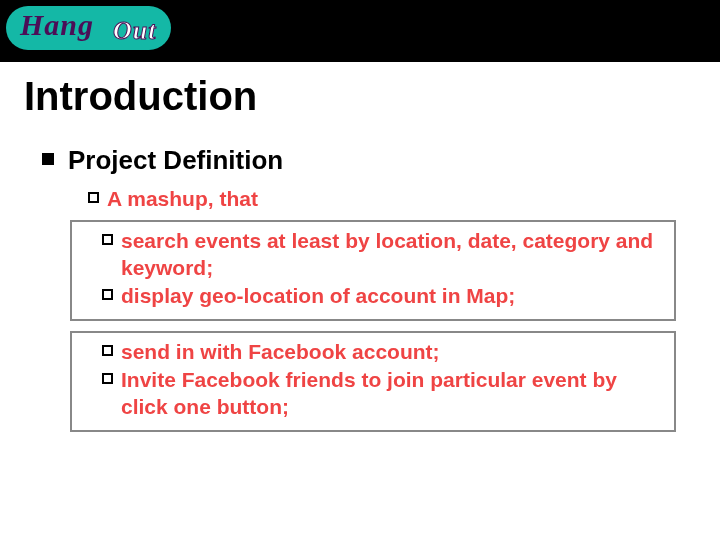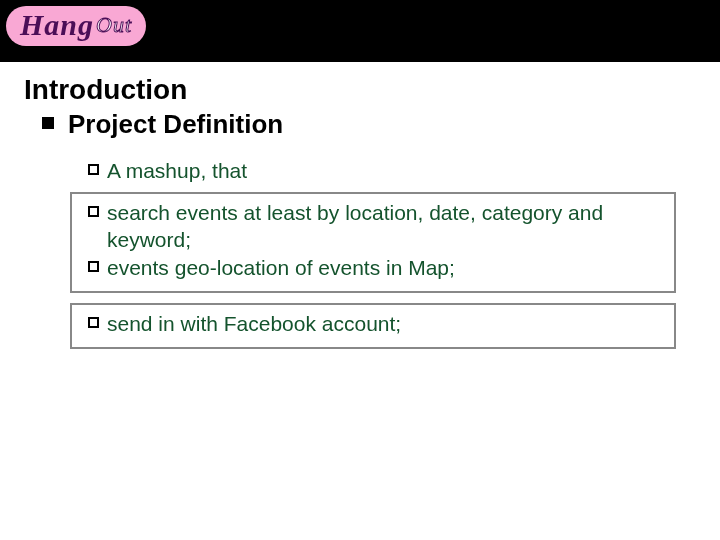--- a/index.html
+++ b/index.html
@@ -12,60 +12,62 @@
   }
   .header-bar {
     width: 100%;
     height: 62px;
     background: #000;
     display: flex;
     align-items: flex-start;
   }
   .logo-pill {
     margin: 6px 0 0 6px;
-    background: #f9a8d4;
+    background: #14b8a6;
     border-radius: 22px;
     padding: 4px 14px 6px 14px;
     display: inline-flex;
-    align-items: center;
+    align-items: flex-start;
     line-height: 1;
+    gap: 17px;
   }
   .logo-hang {
     font-family: "Brush Script MT", "Segoe Script", cursive;
     font-weight: bold;
     font-style: italic;
     font-size: 30px;
     color: #4b0e57;
     letter-spacing: 1px;
   }
   .logo-out {
     font-family: "Brush Script MT", "Segoe Script", cursive;
-    font-weight: normal;
+    font-weight: bold;
     font-style: italic;
-    font-size: 22px;
+    font-size: 26px;
     color: #4b0e57;
     -webkit-text-stroke: 1px #4b0e57;
     -webkit-text-fill-color: #fff;
     letter-spacing: 1px;
     margin-left: 2px;
+    margin-top: 8px;
   }
   .content {
     padding: 12px 24px 0 24px;
   }
   .title {
-    font-size: 28px;
+    font-size: 40px;
     font-weight: bold;
     color: #000;
-    margin-bottom: 3px;
+    margin-bottom: 26px;
   }
   .level1 {
     display: flex;
     align-items: flex-start;
     margin-left: 18px;
-    margin-bottom: 18px;
+    margin-bottom: 10px;
   }
   .bullet-square-filled {
     width: 12px; height: 12px;
     background: #000;
     margin-top: 8px;
     margin-right: 14px;
     flex-shrink: 0;
   }
   .level1-text {
     font-size: 26px;
@@ -80,28 +82,28 @@
   }
   .bullet-square-hollow {
     width: 11px; height: 11px;
     border: 2px solid #000;
     margin-top: 6px;
     margin-right: 8px;
     flex-shrink: 0;
   }
   .level2-text {
     font-size: 21px;
-    font-weight: normal;
-    color: #14532d;
+    font-weight: bold;
+    color: #ef4444;
     line-height: 1.25;
   }
   .box {
     margin: 6px 20px 10px 46px;
     border: 2px solid #888;
-    padding: 6px 12px 8px 16px;
+    padding: 6px 12px 8px 30px;
   }
   .level2-boxed {
     display: flex;
     align-items: flex-start;
     margin-bottom: 2px;
   }
   .level2-boxed .bullet-square-hollow {
     margin-top: 6px;
   }
   .level2-boxed .level2-text {
@@ -132,24 +134,28 @@
     <span class="level2-text">A mashup, that</span>
   </div>
 
   <div class="box">
     <div class="level2-boxed">
       <span class="bullet-square-hollow"></span>
       <span class="level2-text">search events at least by location, date, category and keyword;</span>
     </div>
     <div class="level2-boxed">
       <span class="bullet-square-hollow"></span>
-      <span class="level2-text">events geo-location of events in Map;</span>
+      <span class="level2-text">display geo-location of account in Map;</span>
     </div>
   </div>
 
   <div class="box">
     <div class="level2-boxed">
       <span class="bullet-square-hollow"></span>
       <span class="level2-text">send in with Facebook account;</span>
     </div>
+    <div class="level2-boxed">
+      <span class="bullet-square-hollow"></span>
+      <span class="level2-text">Invite Facebook friends to join particular event by click one button;</span>
+    </div>
   </div>
 
 </div>
 
 </body></html>

